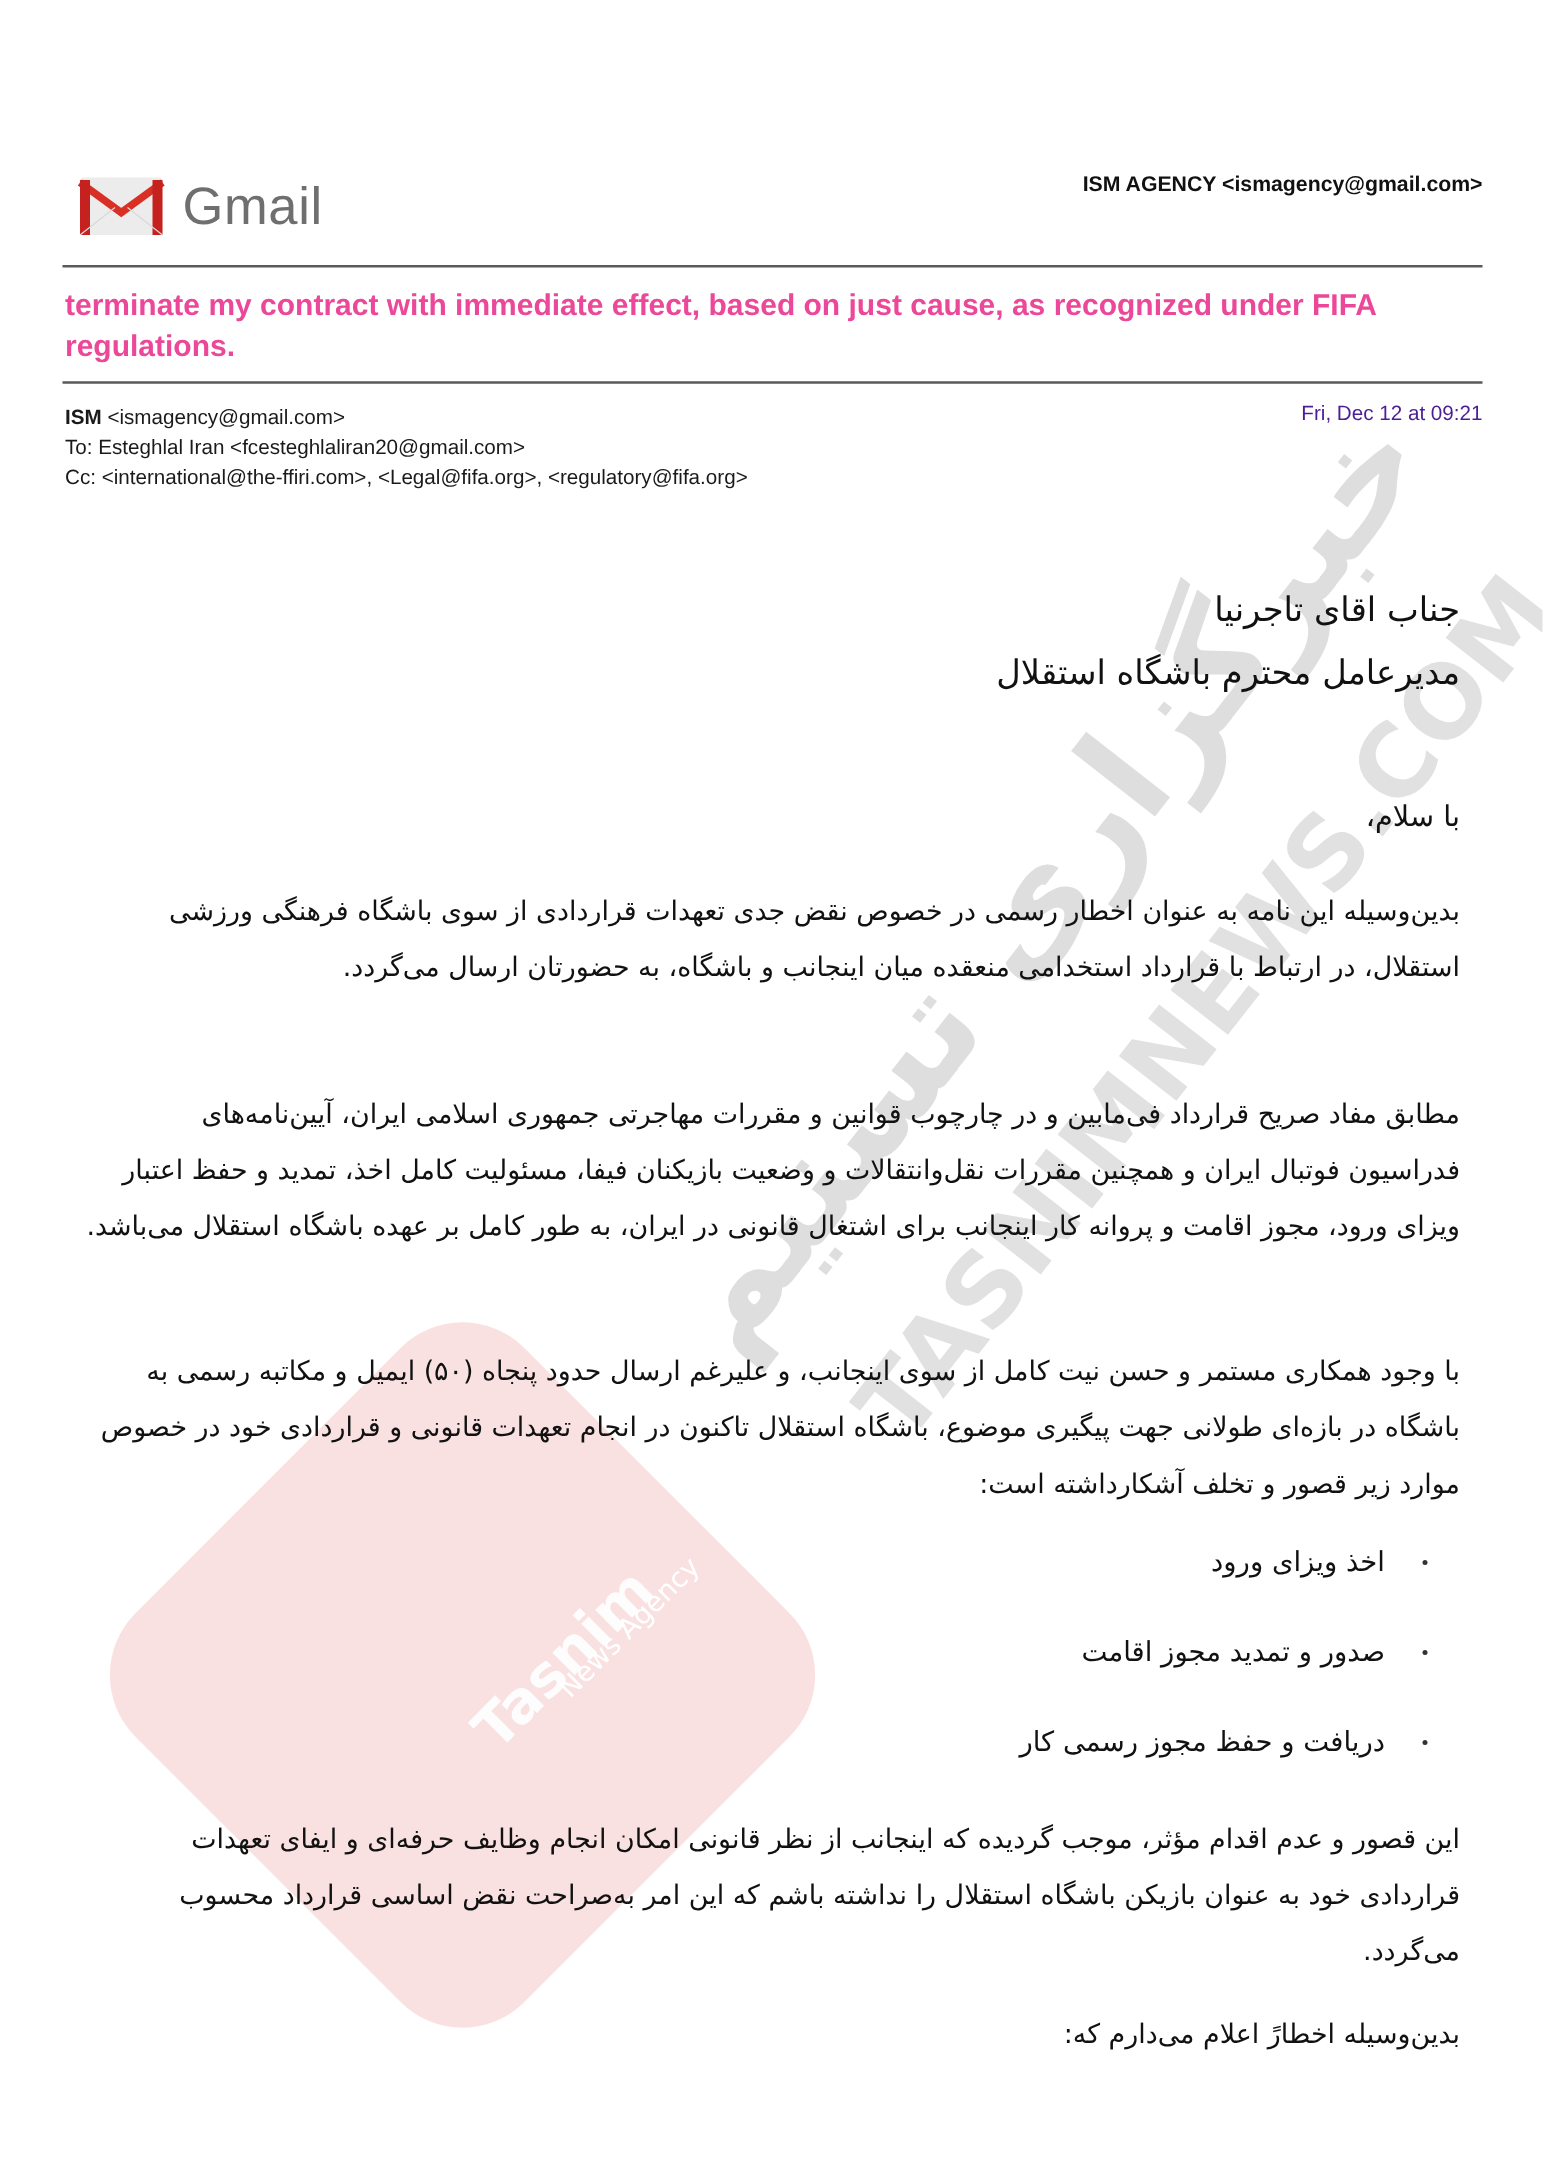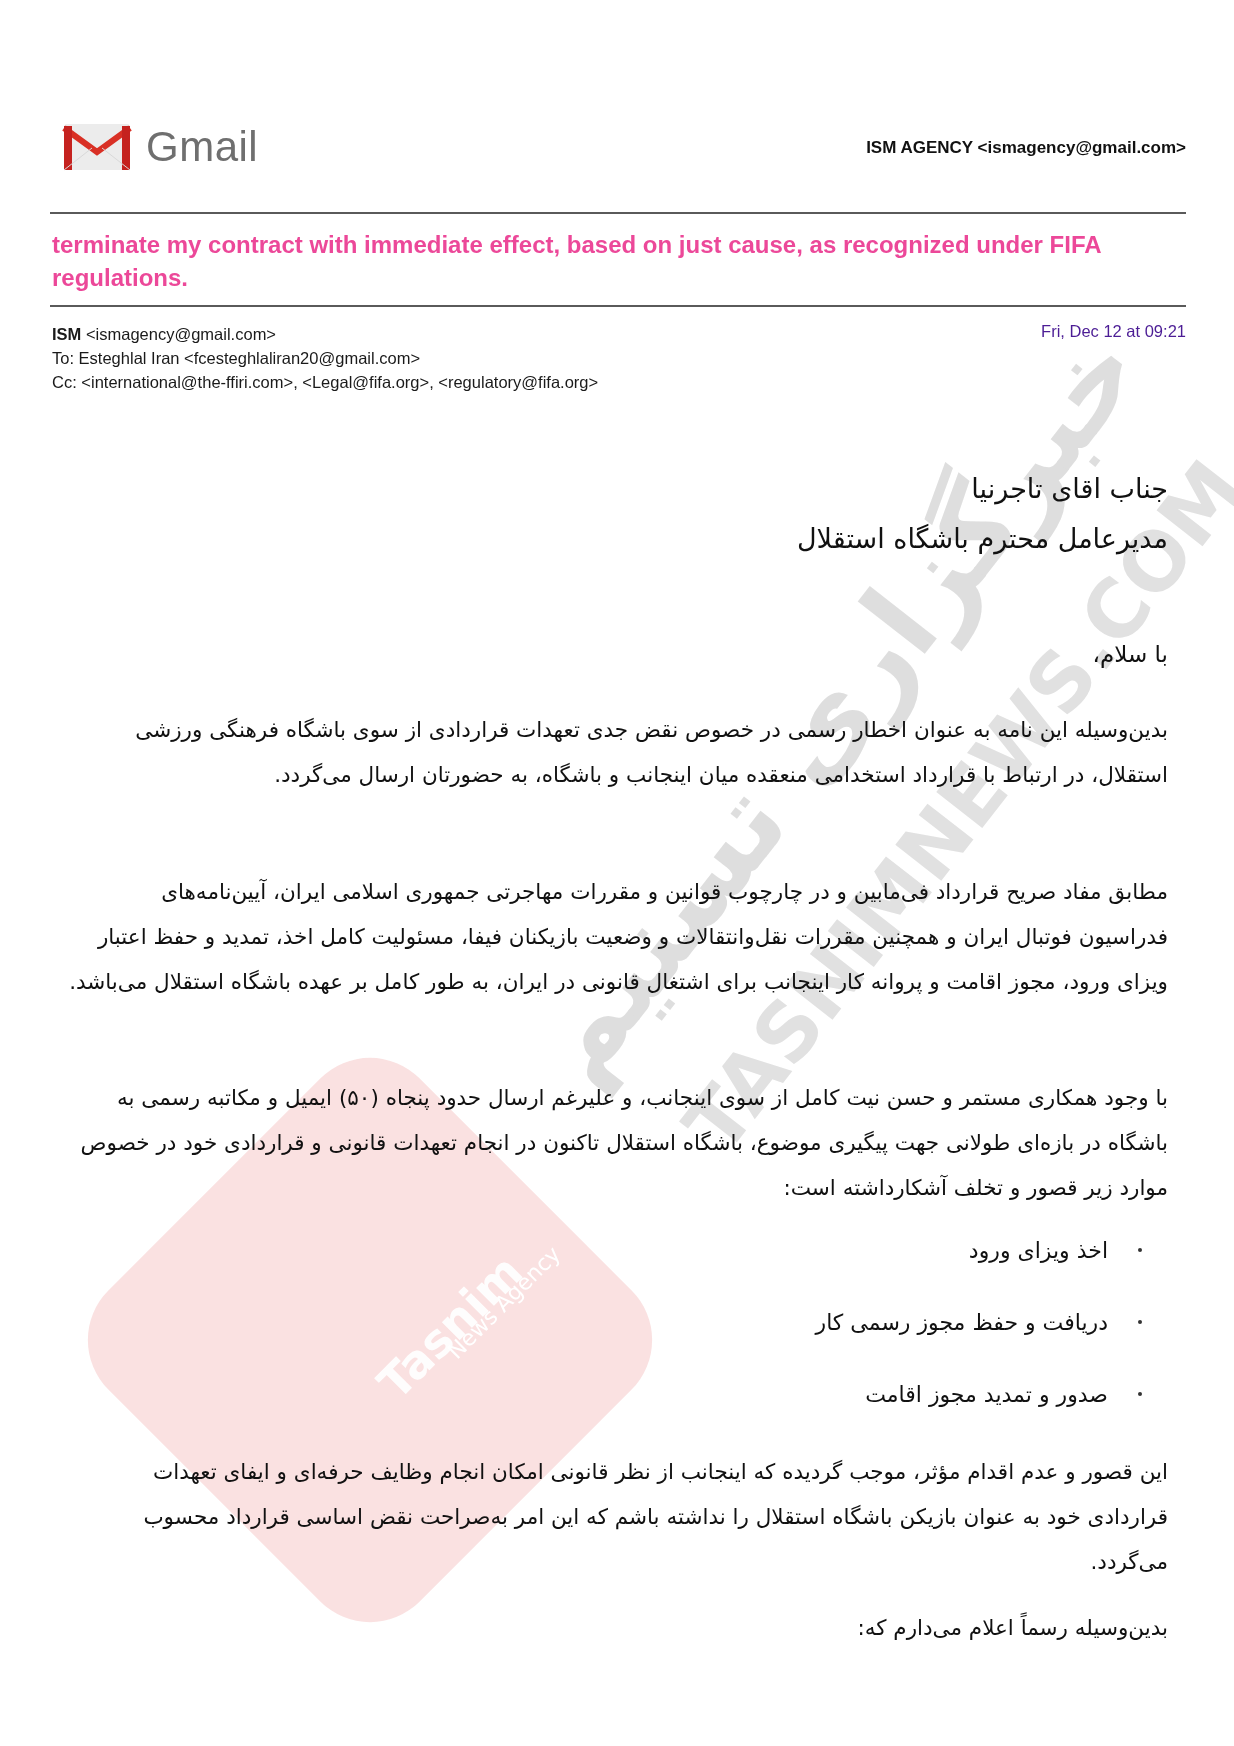--- a/index.html
+++ b/index.html
@@ -29,21 +29,21 @@
   .wm-gray-latin {
     position: absolute; left: 540px; top: 760px; transform: rotate(-52deg);
     color: #dcdcdc; font-weight: bold; font-size: 80px; z-index: 0; white-space: nowrap;
     font-family: "DejaVu Sans", sans-serif; opacity: 0.85;
   }
 
   .content { position: relative; z-index: 1; }
 
   
   .header { position: absolute; left: 56px; top: 118px; width: 1130px; height: 60px; }
-  .gmail-logo { position: absolute; left: 6px; top: 4px; display: flex; align-items: center; }
+  .gmail-logo { position: absolute; left: 6px; top: 22px; display: flex; align-items: center; }
   .gmail-logo svg { width: 70px; height: 50px; }
   .gmail-word { font-size: 42px; color: #6f6f6f; margin-left: 14px; font-family: "Liberation Sans", sans-serif; letter-spacing: 0.5px; }
   .account { position: absolute; right: 0; top: 20px; font-size: 17px; font-weight: bold; color: #111; }
 
   .rule { position: absolute; left: 50px; width: 1136px; height: 2px; background: #5a5a5a; }
 
   .subject { position: absolute; left: 52px; top: 228px; width: 1140px; font-size: 24px; font-weight: bold; line-height: 33px; color: #ec4899; }
 
   .meta { position: absolute; left: 52px; top: 322px; font-size: 16.5px; line-height: 24px; color: #1a1a1a; }
   .meta b { font-weight: bold; }
@@ -116,23 +116,23 @@
   <div class="body-rtl para p2">مطابق مفاد صریح قرارداد فی‌مابین و در چارچوب قوانین و مقررات مهاجرتی جمهوری اسلامی ایران، آیین‌نامه‌های فدراسیون فوتبال ایران و همچنین مقررات نقل‌وانتقالات و وضعیت بازیکنان فیفا، مسئولیت کامل اخذ، تمدید و حفظ اعتبار ویزای ورود، مجوز اقامت و پروانه کار اینجانب برای اشتغال قانونی در ایران، به طور کامل بر عهده باشگاه استقلال می‌باشد.</div>
   <div class="body-rtl para p3">با وجود همکاری مستمر و حسن نیت کامل از سوی اینجانب، و علیرغم ارسال حدود پنجاه (۵۰) ایمیل و مکاتبه رسمی به باشگاه در بازه‌ای طولانی جهت پیگیری موضوع، باشگاه استقلال تاکنون در انجام تعهدات قانونی و قراردادی خود در خصوص موارد زیر قصور و تخلف آشکارداشته است:</div>
 
   <div class="bullets">
     <div class="bullet">
       <span class="bullet-dot"></span>
       <span class="bullet-text">اخذ ویزای ورود</span>
     </div>
     <div class="bullet">
       <span class="bullet-dot"></span>
-      <span class="bullet-text">دریافت و حفظ مجوز رسمی کار</span>
+      <span class="bullet-text">صدور و تمدید مجوز اقامت</span>
     </div>
     <div class="bullet">
       <span class="bullet-dot"></span>
-      <span class="bullet-text">صدور و تمدید مجوز اقامت</span>
+      <span class="bullet-text">دریافت و حفظ مجوز رسمی کار</span>
     </div>
   </div>
 
   <div class="body-rtl para p4">این قصور و عدم اقدام مؤثر، موجب گردیده که اینجانب از نظر قانونی امکان انجام وظایف حرفه‌ای و ایفای تعهدات قراردادی خود به عنوان بازیکن باشگاه استقلال را نداشته باشم که این امر به‌صراحت نقض اساسی قرارداد محسوب می‌گردد.</div>
-  <div class="body-rtl closing">بدین‌وسیله رسماً اعلام می‌دارم که:</div>
+  <div class="body-rtl closing">بدین‌وسیله اخطارً اعلام می‌دارم که:</div>
 </div>
 
 </body></html>

